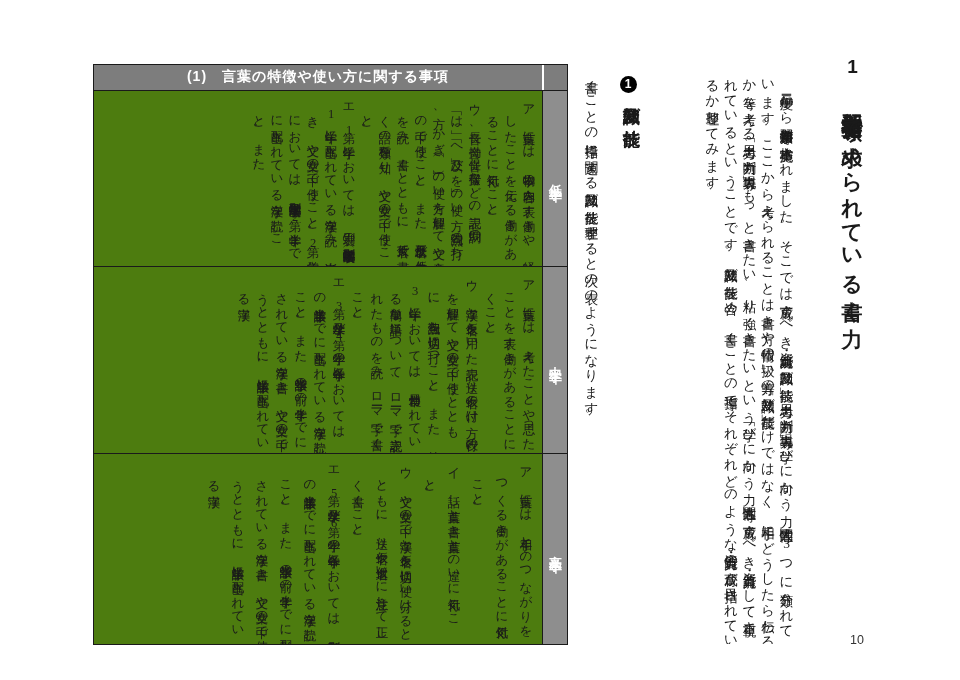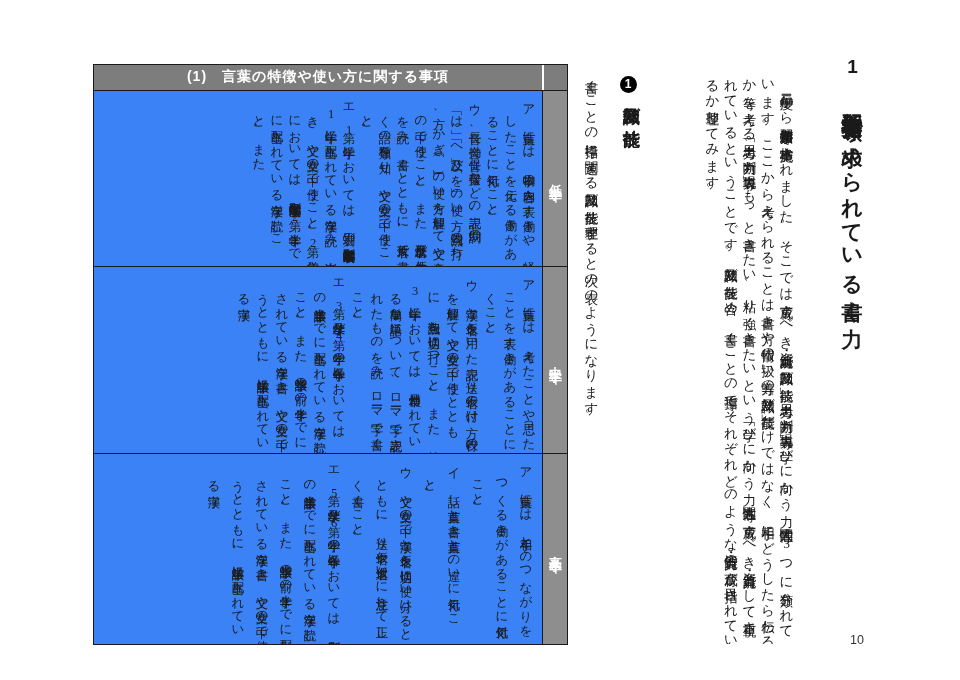--- a/index.html
+++ b/index.html
@@ -47,21 +47,21 @@
   }
   
   .section-lead{
     position:absolute;top:70px;right:360px;height:574px;
     font-size:13.5px;line-height:18px;letter-spacing:0.4px;overflow:hidden;
   }
   
   .ktable{
     position:absolute;left:93px;top:64px;width:475px;height:581px;
     box-sizing:border-box;border:1.5px solid #1a1a1a;
-    display:flex;flex-direction:column;background:#3b82f6;
+    display:flex;flex-direction:column;background:#4d7c0f;
   }
   .ktable *{box-sizing:border-box;}
   .thead{height:26px;display:flex;border-bottom:1.5px solid #1a1a1a;}
   .th-main{
     flex:1;background:#7d7d7d;color:#fff;
     font:bold 14px/23px "Liberation Sans","DejaVu Sans",sans-serif;
     letter-spacing:1px;text-align:center;
   }
   .th-corner{width:25px;background:#7d7d7d;border-left:2px solid #fff;}
   .trow{display:flex;overflow:hidden;}

